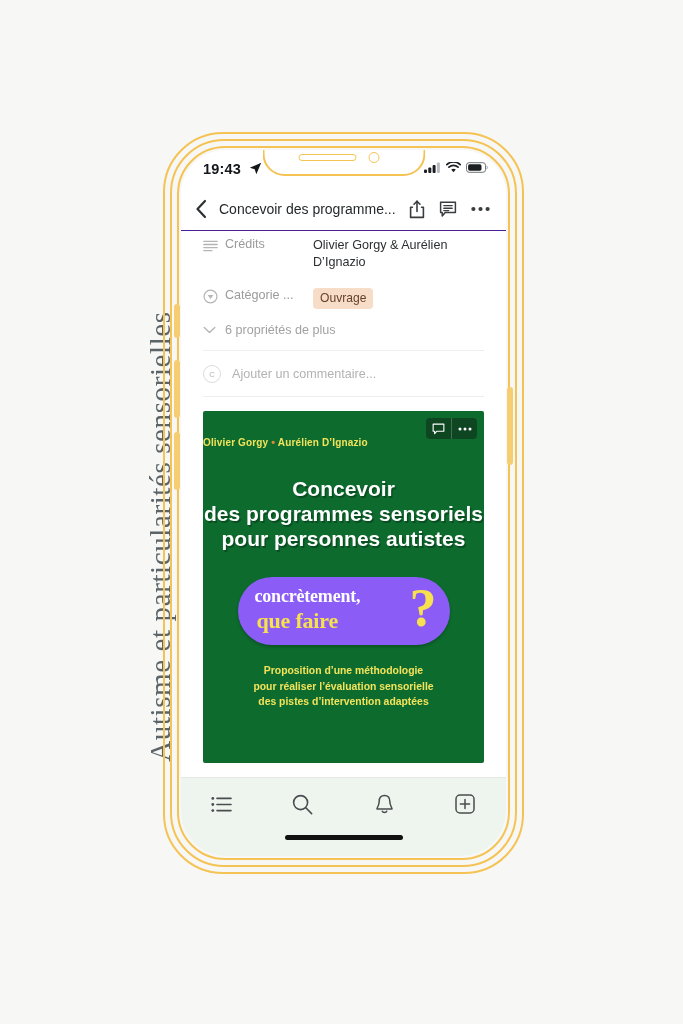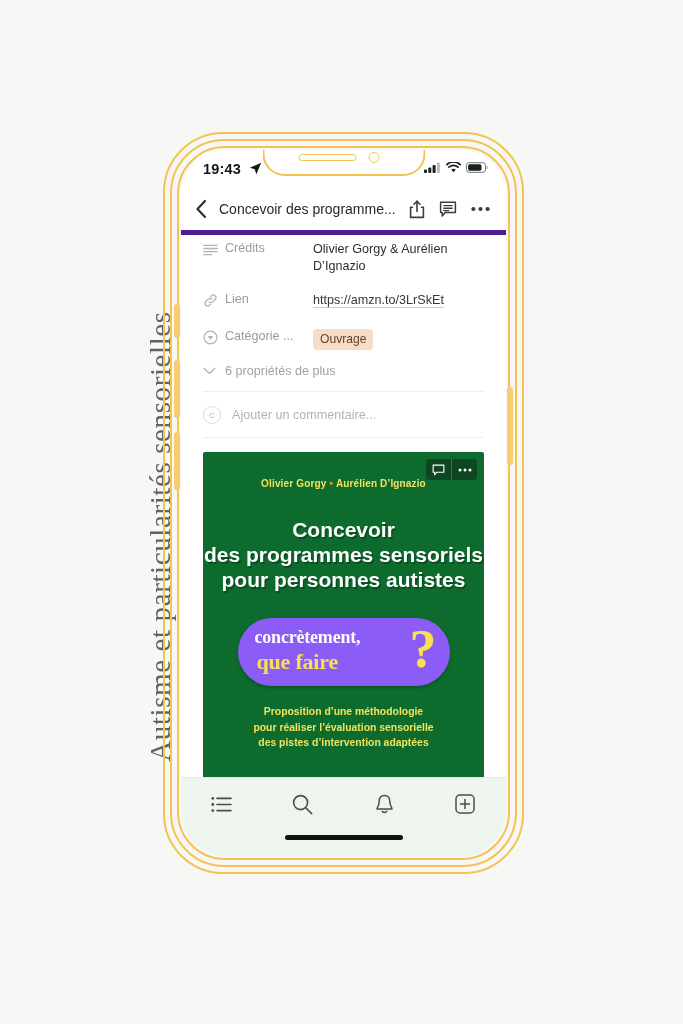--- a/index.html
+++ b/index.html
@@ -79,21 +79,21 @@
   }
   .notch .camera{
     position:absolute;left:104px;top:20px;width:11px;height:11px;
     border:1.9px solid #f5c354;border-radius:50%;box-sizing:border-box;
   }
 
   
   #nav-bar{
     flex:0 0 42px;display:flex;align-items:center;
     padding:0 16px 0 14px;background:#fff;
-    border-bottom:5px solid #4c1d95;
+    border-bottom:1px solid #4c1d95;
   }
   .nav-title{
     flex:1;font-size:14px;color:#26292b;margin-left:11px;
     white-space:nowrap;overflow:hidden;
   }
   .nav-actions{display:flex;align-items:center;gap:14px;}
 
   
   #page-body{flex:1;background:#fff;overflow:hidden;position:relative;}
 
@@ -141,21 +141,21 @@
   .cover-toolbar{
     position:absolute;right:7px;top:7px;display:flex;
     background:rgba(18,40,25,.55);border-radius:4px;overflow:hidden;
   }
   .cover-toolbar .cbtn{
     width:25px;height:21px;display:flex;align-items:center;justify-content:center;
   }
   .cover-toolbar .cbtn+.cbtn{border-left:1px solid rgba(255,255,255,.22);}
 
   .cover-authors{
-    text-align:center;color:#f2e35c;font-size:10px;font-weight:bold;
+    color:#f2e35c;font-size:10px;font-weight:bold;
     padding-top:25px;letter-spacing:.15px;
   }
   .cover-authors .dot{color:#e8893a;font-size:11px;vertical-align:2%;}
   .cover-title{
     text-align:center;color:#ffffff;font-weight:bold;
     margin-top:28px;line-height:25px;
     text-shadow:1.5px 1.5px 0 rgba(0,0,0,.28);
   }
   .cover-title .l1{font-size:21px;display:block;}
   .cover-title .l2{font-size:21px;display:block;}
@@ -278,30 +278,20 @@
           <div class="prop-row">
             <div class="prop-icon">
               <svg width="15" height="12" viewBox="0 0 15 12">
                 <path d="M0.8 1.4 L14.2 1.4 M0.8 4.5 L14.2 4.5 M0.8 7.6 L14.2 7.6 M0.8 10.6 L9 10.6" stroke="#b5b5b5" stroke-width="1.3" stroke-linecap="round"></path>
               </svg>
             </div>
             <div class="prop-label">Crédits</div>
             <div class="prop-value">Olivier Gorgy &amp; Aurélien D’Ignazio</div>
           </div>
 
-          <div class="prop-row">
-            <div class="prop-icon">
-              <svg width="15" height="15" viewBox="0 0 15 15">
-                <path d="M6.1 8.9 A2.6 2.6 0 0 0 9.8 8.9 L12.2 6.5 A2.6 2.6 0 0 0 8.5 2.8 L7.4 3.9" stroke="#b5b5b5" stroke-width="1.3" fill="none" stroke-linecap="round"></path>
-                <path d="M8.9 6.1 A2.6 2.6 0 0 0 5.2 6.1 L2.8 8.5 A2.6 2.6 0 0 0 6.5 12.2 L7.6 11.1" stroke="#b5b5b5" stroke-width="1.3" fill="none" stroke-linecap="round"></path>
-              </svg>
-            </div>
-            <div class="prop-label">Lien</div>
-            <div class="prop-value link">https://amzn.to/3LrSkEt</div>
-          </div>
 
           <div class="prop-row">
             <div class="prop-icon">
               <svg width="15" height="15" viewBox="0 0 15 15">
                 <circle cx="7.5" cy="7.5" r="6.4" stroke="#b5b5b5" stroke-width="1.2" fill="none"></circle>
                 <path d="M4.7 6 L10.3 6 L7.5 10 Z" fill="#b5b5b5"></path>
               </svg>
             </div>
             <div class="prop-label">Catégorie ...</div>
             <div class="prop-value">

